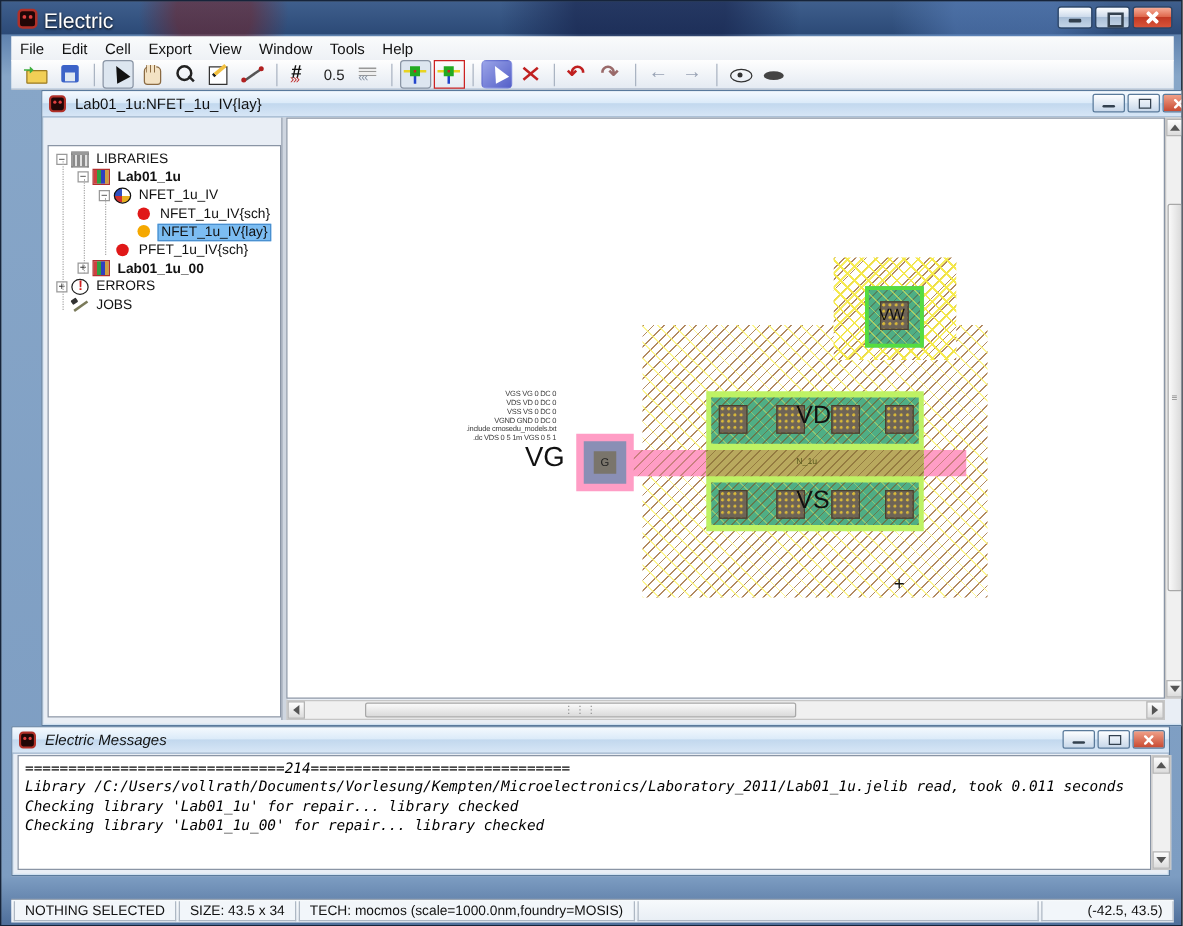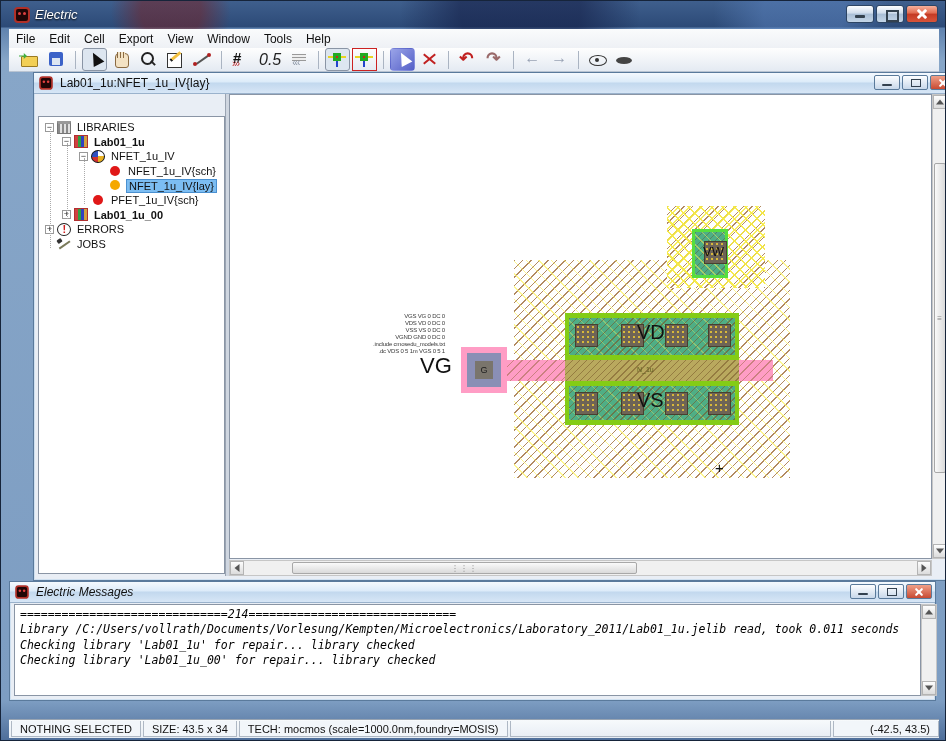--- a/index.html
+++ b/index.html
@@ -6,42 +6,42 @@
   #app{position:relative;width:946px;height:741px;overflow:hidden;
        font-family:"Liberation Sans",sans-serif;
        background:
          radial-gradient(circle at 18% 10px, rgba(120,30,30,.5) 0 30px, transparent 60px),
          radial-gradient(circle at 55% 8px, rgba(20,30,70,.6) 0 60px, transparent 120px),
          radial-gradient(circle at 85% 12px, rgba(90,130,190,.5) 0 40px, transparent 90px),
          linear-gradient(180deg,#3f5f8d 0,#2c4a77 26px,#5f82ae 27px,#87a6c8 60px,#7d9dc2 700px,#4c6c98 741px);
        border:1px solid #16243a; box-sizing:border-box;}
   
   .titlebar{position:absolute;left:0;top:0;width:946px;height:28px;}
-  .app-title{position:absolute;left:34px;top:6px;color:#fff;font-size:13px;text-shadow:0 1px 2px #000;font-style:italic;}
+  .app-title{position:absolute;left:34px;top:6px;color:#fff;font-size:17px;text-shadow:0 1px 2px #000;}
   .elec-icon{position:absolute;width:16px;height:16px;border-radius:4px;background:#200606;border:2px solid #b03028;box-sizing:border-box;}
   .elec-icon::before,.elec-icon::after{content:"";position:absolute;width:3px;height:3px;border-radius:50%;background:#e04040;top:3px;}
   .elec-icon::before{left:2px;} .elec-icon::after{right:2px;}
   .win-btn{position:absolute;height:18px;border:1px solid #2d4564;border-radius:3px;box-sizing:border-box;
            background:linear-gradient(180deg,#fdfeff 0%,#cfdcec 45%,#a9bed6 50%,#c4d6e8 100%);}
   .win-btn.close{background:linear-gradient(180deg,#f7b09b 0%,#e06a4f 45%,#c33a24 50%,#d8543a 100%);}
   .glyph-min::before{content:"";position:absolute;left:8px;right:8px;bottom:4px;height:3px;background:#33414f;border-radius:1px;}
   .glyph-max::before{content:"";position:absolute;left:9px;top:4px;width:9px;height:8px;border:2px solid #33414f;}
   .glyph-x::before,.glyph-x::after{content:"";position:absolute;left:50%;top:50%;width:12px;height:3px;background:#fff;border-radius:1px;}
   .glyph-x::before{transform:translate(-50%,-50%) rotate(45deg);}
   .glyph-x::after{transform:translate(-50%,-50%) rotate(-45deg);}
   
   .menubar{position:absolute;left:8px;top:28px;width:930px;height:19px;background:linear-gradient(#fafbfc,#eef1f5);
            display:flex;align-items:center;font-size:12px;color:#111;border-bottom:1px solid #d8dde4;}
   .menu-item{padding:1px 7px;cursor:default;}
   .toolbar{position:absolute;left:8px;top:47px;width:930px;height:24px;background:linear-gradient(#fefefe,#e4eaf2);
            display:flex;align-items:center;gap:2px;padding-left:8px;box-sizing:border-box;border-bottom:1px solid #b9c4d2;}
   .tb{position:relative;width:23px;height:21px;flex:0 0 auto;border:1px solid transparent;border-radius:3px;}
   .tb.pressed{border-color:#8a95a5;background:#dde6f0;}
   .tb-sep{width:1px;height:18px;background:#aab4c2;margin:0 4px;flex:0 0 auto;}
-  .tb-label{font-size:16px;color:#222;padding:0 4px;font-style:italic;}
+  .tb-label{font-size:12px;color:#222;padding:0 4px;}
   
   .i-folder::before{content:"";position:absolute;left:3px;top:7px;width:15px;height:9px;background:#f2cf56;border:1px solid #9a7a22;border-radius:1px;}
   .i-folder::after{content:"";position:absolute;left:1px;top:4px;width:8px;height:6px;background:#3fae3f;clip-path:polygon(0 40%,60% 40%,60% 0,100% 50%,60% 100%,60% 60%,0 60%);}
   .i-save::before{content:"";position:absolute;left:4px;top:3px;width:14px;height:14px;background:#3b62c8;border-radius:2px;}
   .i-save::after{content:"";position:absolute;left:7px;top:9px;width:8px;height:7px;background:#dde6f2;}
   .i-cursor::before{content:"";position:absolute;left:7px;top:3px;width:0;height:0;border-left:6px solid transparent;border-right:6px solid transparent;border-bottom:13px solid #111;transform:rotate(-28deg);}
   .i-hand::before{content:"";position:absolute;left:5px;top:4px;width:12px;height:13px;background:#f3e2c4;border:1px solid #8a6a42;border-radius:4px 4px 3px 3px;}
   .i-hand::after{content:"";position:absolute;left:7px;top:3px;width:8px;height:6px;background:repeating-linear-gradient(90deg,#8a6a42 0 1px,#f3e2c4 1px 3px);}
   .i-zoom::before{content:"";position:absolute;left:4px;top:3px;width:9px;height:9px;border:2px solid #222;border-radius:50%;}
   .i-zoom::after{content:"";position:absolute;left:13px;top:13px;width:6px;height:2px;background:#222;transform:rotate(45deg);}
@@ -127,21 +127,21 @@
   .well-main{position:absolute;background:
       repeating-linear-gradient(45deg,rgba(252,244,110,.75) 0 1px,transparent 1px 9px),
       repeating-linear-gradient(135deg,#b28a62 0 1px,transparent 1px 6px),#fff;}
   .well-vw{position:absolute;background:
       repeating-linear-gradient(45deg,rgba(246,234,70,.95) 0 1.5px,transparent 1.5px 8px),
       repeating-linear-gradient(135deg,rgba(246,234,70,.85) 0 1.5px,transparent 1.5px 8px),
       repeating-linear-gradient(135deg,#b28a62 0 1px,transparent 1px 6px),#fff;}
   .vw-green{position:absolute;border:3px solid #55dd3f;box-sizing:border-box;background:
       repeating-linear-gradient(45deg,rgba(250,240,80,.5) 0 1px,transparent 1px 7px),
       repeating-linear-gradient(135deg,rgba(90,70,40,.4) 0 1px,transparent 1px 5px),#4fae85;}
-  .active-area{position:absolute;background:#84cc16;}
+  .active-area{position:absolute;background:#bef264;}
   .active-strip{position:absolute;left:4px;right:4px;background:
       repeating-linear-gradient(135deg,rgba(118,86,40,.6) 0 1px,transparent 1px 5px),
       repeating-linear-gradient(45deg,rgba(250,240,90,.35) 0 1px,transparent 1px 8px),#4fae85;}
   .poly-olive{position:absolute;left:0;right:0;background:
       repeating-linear-gradient(135deg,rgba(118,86,40,.55) 0 1px,transparent 1px 5px),#b9a95e;}
   .poly-pink{position:absolute;background:
       repeating-linear-gradient(135deg,rgba(150,100,60,.5) 0 1px,transparent 1px 6px),#ff9dc5;}
   .contact{position:absolute;width:23px;height:23px;background-color:#6e6456;border:1px solid #48402f;box-sizing:border-box;
       background-image:radial-gradient(circle at 2px 2px,#d9b93a 1px,transparent 1.4px);background-size:5px 5px;}
   .lay-label{position:absolute;color:#111;font-family:"Liberation Sans",sans-serif;}
@@ -286,21 +286,21 @@
           </div>
         </div>
     </div>
 
     <div class="splitter"></div>
 
     <div class="canvas">
       <div class="well-main" style="left:284px;top:165px;width:276px;height:218px;"></div>
       <div class="well-vw" style="left:437px;top:111px;width:98px;height:82px;"></div>
 
-      <div class="vw-green" style="left:462px;top:134px;width:36px;height:49px;">
+      <div class="vw-green" style="left:462px;top:134px;width:47px;height:49px;">
         <span class="contact" style="left:9px;top:9px;"></span>
         <span class="lay-label" style="left:8px;top:12px;font-size:13px;">VW</span>
       </div>
 
       <div class="poly-pink" style="left:275px;top:265px;width:62px;height:21px;"></div>
       <div class="poly-pink" style="left:507px;top:265px;width:36px;height:21px;"></div>
 
       <div class="active-area" style="left:335px;top:218px;width:174px;height:112px;">
         <div class="active-strip" style="top:5px;height:37px;"></div>
         <div class="poly-olive" style="top:47px;height:21px;"></div>

